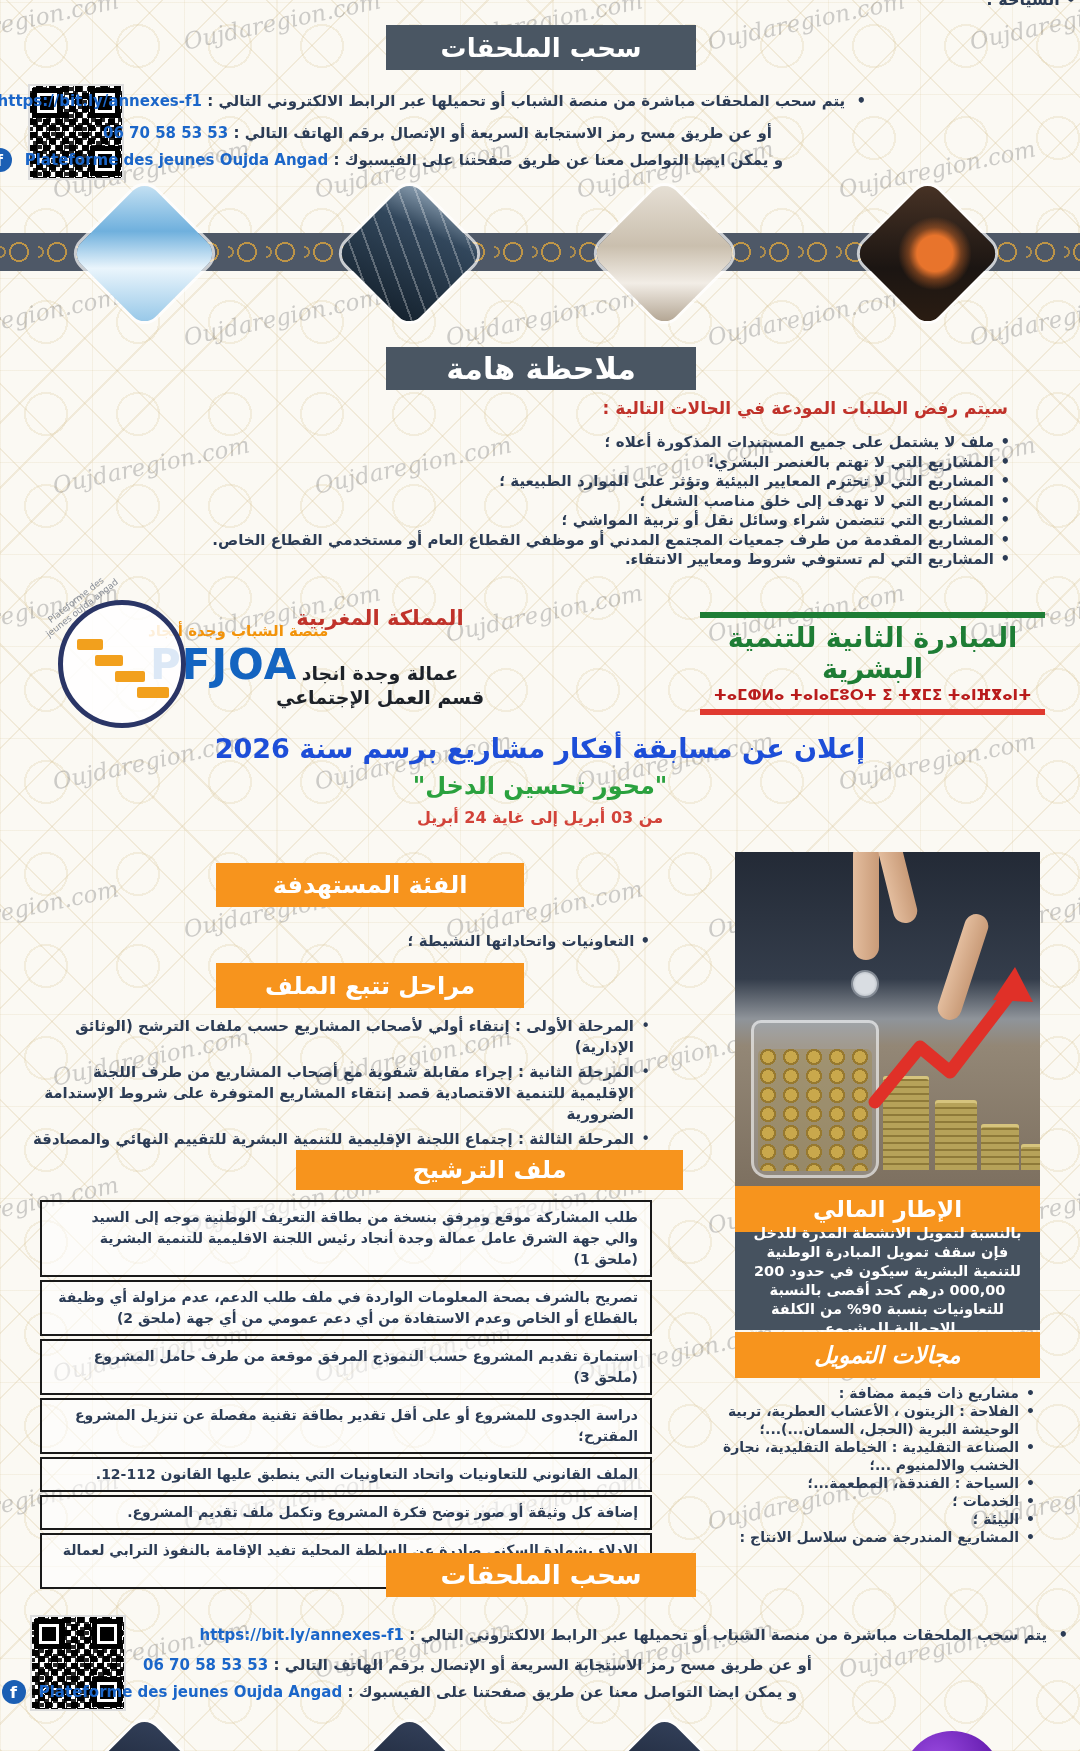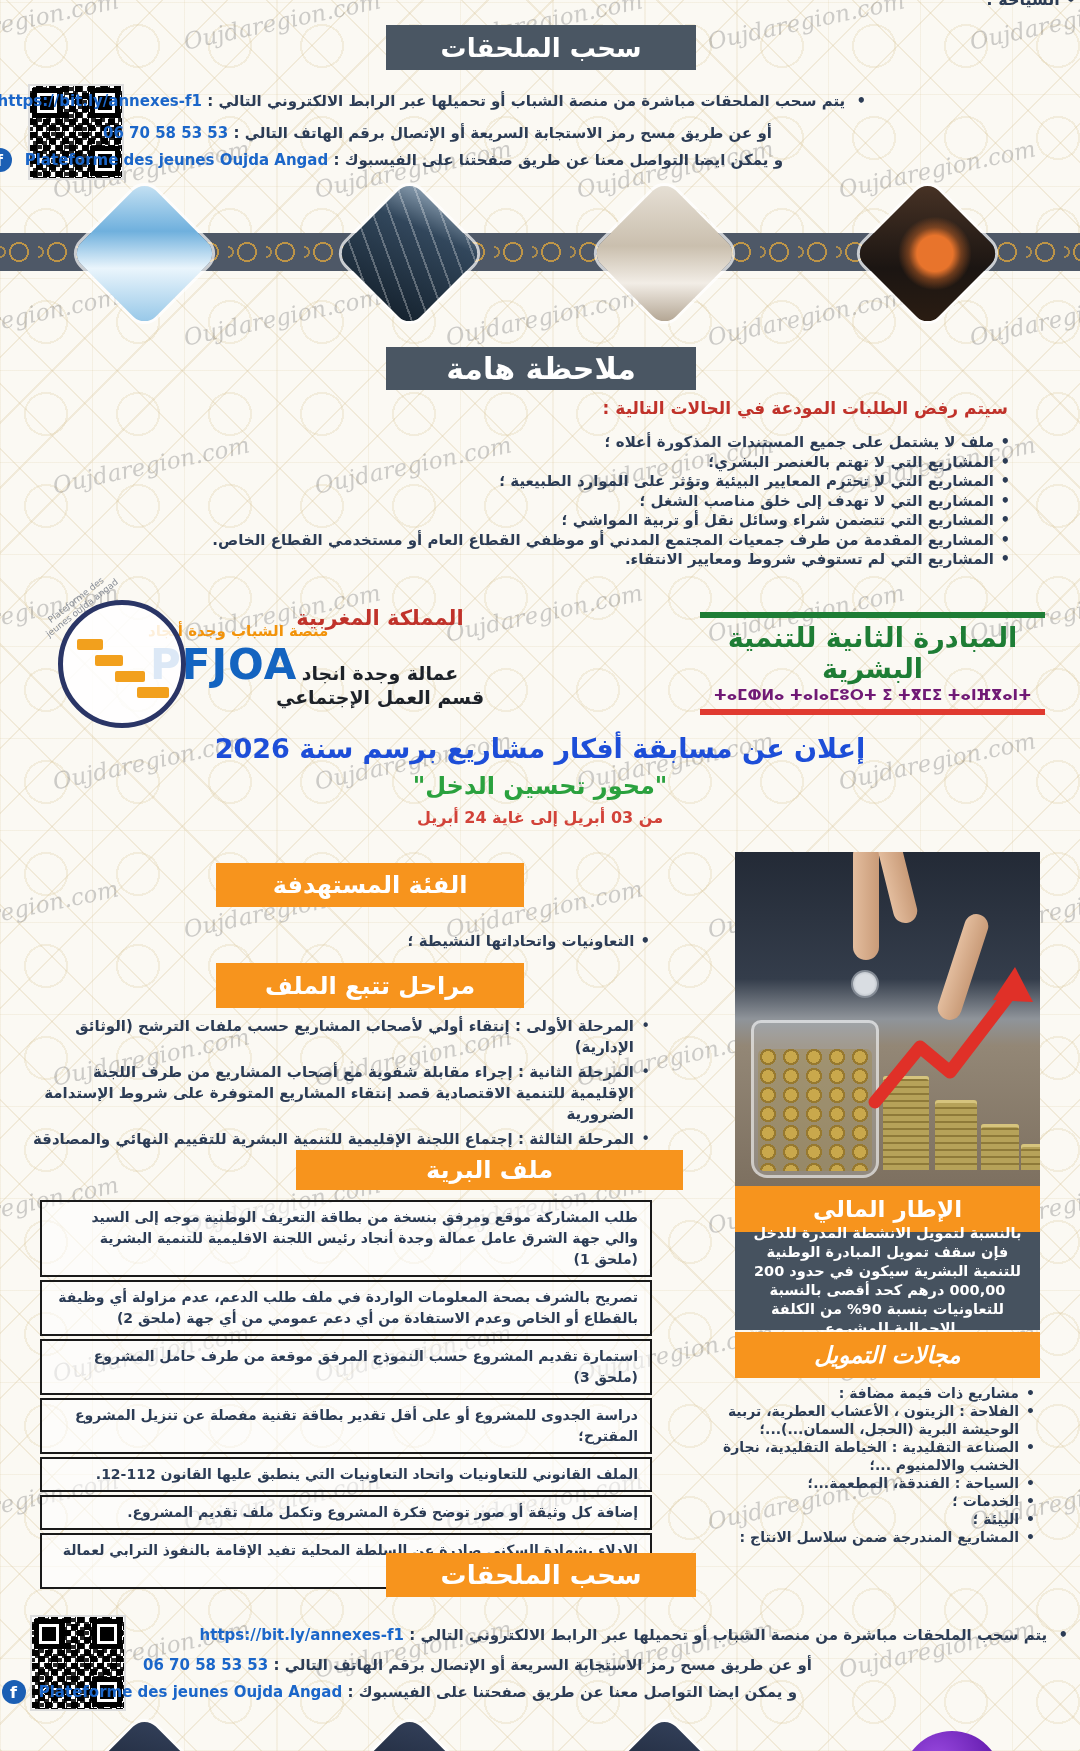--- a/index.html
+++ b/index.html
@@ -157,21 +157,21 @@
   <div class="abs z" style="left:148px; top:622px; color:#f2930a; font-size:15px; font-weight:bold; white-space:nowrap;">منصة الشباب وجدة أنجاد</div>
   <div class="abs z ltr" style="left:150px; top:640px; color:#1464c0; font-size:42px; font-weight:bold; letter-spacing:1px;">PFJOA</div>
 
   <div class="title-line" style="top:606px; left:0; color:#c0322a; font-size:21px; font-weight:bold; width:760px;">المملكة المغربية</div>
   <div class="title-line" style="top:662px; left:0; color:#1d2229; font-size:19px; font-weight:bold; width:760px;">عمالة وجدة انجاد</div>
   <div class="title-line" style="top:686px; left:0; color:#1d2229; font-size:19px; font-weight:bold; width:760px;">قسم العمل الإجتماعي</div>
 
   <div id="indh">
     <div class="bar-g"></div>
     <div style="color:#1e7d35; font-size:27px; font-weight:bold; margin-top:4px;">المبادرة الثانية للتنمية البشرية</div>
-    <div style="color:#701a75; font-size:15px; font-weight:bold; margin-top:2px;">ⵜⴰⵎⵀⵍⴰ ⵜⴰⵏⴰⵎⵓⵔⵜ ⵉ ⵜⴳⵎⵉ ⵜⴰⵏⴼⴳⴰⵏⵜ</div>
+    <div style="color:#b91c1c; font-size:15px; font-weight:bold; margin-top:2px;">ⵜⴰⵎⵀⵍⴰ ⵜⴰⵏⴰⵎⵓⵔⵜ ⵉ ⵜⴳⵎⵉ ⵜⴰⵏⴼⴳⴰⵏⵜ</div>
     <div class="bar-r" style="margin-top:5px;"></div>
   </div>
 
   <div class="title-line" style="top:733px; font-size:27px; font-weight:bold; color:#1d4ed8;">إعلان عن مسابقة أفكار مشاريع برسم سنة 2026</div>
   <div class="title-line" style="top:772px; font-size:24px; font-weight:bold; color:#2aa13e;">"محور تحسين الدخل"</div>
   <div class="title-line" style="top:808px; font-size:16px; font-weight:bold; color:#d24239;">من 03 أبريل إلى غاية 24 أبريل</div>
 
   <div class="banner orange" style="left:216px; top:863px; width:308px; height:44px; font-size:24px;">الفئة المستهدفة</div>
   <div class="line" style="top:932px; right:430px; font-size:15px;text-align:right;">
     <span class="bullet-dot">•</span><span>التعاونيات واتحاداتها النشيطة ؛</span>
@@ -201,21 +201,21 @@
     <div class="stack" style="left:148px; width:46px; height:94px;"></div>
     <div class="stack" style="left:200px; width:42px; height:70px;"></div>
     <div class="stack" style="left:246px; width:38px; height:46px;"></div>
     <div class="stack" style="left:286px; width:30px; height:26px;"></div>
     <svg width="170" height="150" style="position:absolute; left:130px; top:110px;" viewBox="0 0 170 150">
       <polyline points="10,140 55,85 85,110 150,25" fill="none" stroke="#e03028" stroke-width="13" stroke-linejoin="round" stroke-linecap="round"></polyline>
       <polygon points="150,5 168,40 128,38" fill="#e03028"></polygon>
     </svg>
   </div>
 
-  <div class="banner orange" style="left:296px; top:1150px; width:387px; height:40px; font-size:24px;">ملف البرية</div>
+  <div class="banner orange" style="left:296px; top:1150px; width:387px; height:40px; font-size:24px;">ملف الترشيح</div>
   <div class="boxes">
     <div class="reqbox">طلب المشاركة موقع ومرفق بنسخة من بطاقة التعريف الوطنية موجه إلى السيد والي جهة الشرق عامل عمالة وجدة أنجاد رئيس اللجنة الاقليمية للتنمية البشرية (ملحق 1)</div>
     <div class="reqbox">تصريح بالشرف بصحة المعلومات الواردة في ملف طلب الدعم، عدم مزاولة أي وظيفة بالقطاع أو الخاص وعدم الاستفادة من أي دعم عمومي من أي جهة (ملحق 2)</div>
     <div class="reqbox">استمارة تقديم المشروع حسب النموذج المرفق موقعة من طرف حامل المشروع (ملحق 3)</div>
     <div class="reqbox">دراسة الجدوى للمشروع أو على أقل تقدير بطاقة تقنية مفصلة عن تنزيل المشروع المقترح؛</div>
     <div class="reqbox">الملف القانوني للتعاونيات واتحاد التعاونيات التي ينطبق عليها القانون 112-12.</div>
     <div class="reqbox">إضافة كل وثيقة أو صور توضح فكرة المشروع وتكمل ملف تقديم المشروع.</div>
     <div class="reqbox">الإدلاء بشهادة السكنى صادرة عن السلطة المحلية تفيد الإقامة بالنفوذ الترابي لعمالة وجدة انجاد.</div>
   </div>
 

